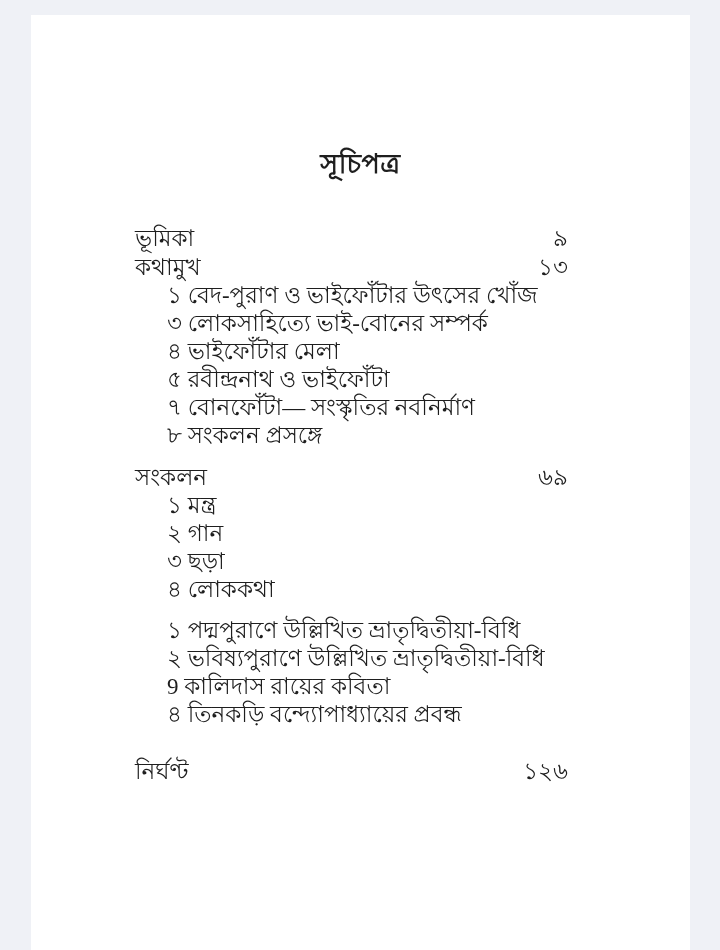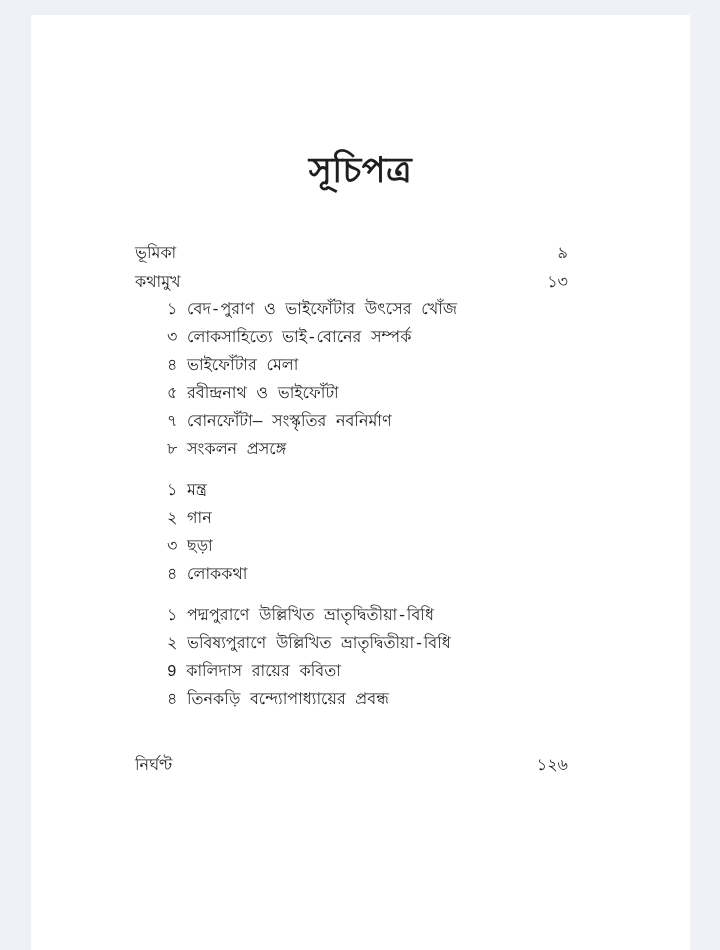--- a/index.html
+++ b/index.html
@@ -15,49 +15,48 @@
     width: 659px; height: 935px;
     background: #ffffff;
     color: #1e1e1e;
   }
 
   .title-wrap {
     padding-top: 128px;
     text-align: center;
   }
   .toc-title {
-    font-size: 35px;
+    font-size: 27px;
     font-weight: 600;
     letter-spacing: 0.5px;
     display: inline-block;
     font-family: Liberation Serif, serif;
   }
 
   .toc-body {
     margin: 36px 122px 0 104px;
-    font-size: 16px;
+    font-size: 23px;
   }
 
   .toc-section:nth-child(n+3) { margin-top: 13px; }
-  .toc-section:last-child { margin-top: 36px; }
+  .toc-section:last-child { margin-top: 28px; }
 
   .toc-heading-row {
     display: flex;
     justify-content: space-between;
     align-items: baseline;
     line-height: 29px;
   }
   .toc-heading-label { white-space: nowrap; }
   .toc-page-number { white-space: nowrap; }
 
   .toc-item {
     margin-left: 32px;
     line-height: 28px;
     white-space: nowrap;
-    font-family: Liberation Mono, monospace;
   }
 </style>
 </head>
 <body>
 
 <div class="scan-page">
   <div class="title-wrap">
     <h1 class="toc-title">সূচিপত্র</h1>
   </div>
   <div class="toc-body" id="toc-sections">
@@ -73,20 +72,24 @@
           <span class="toc-page-number">১৩</span>
         </div>
         <div class="toc-item">১ বেদ-পুরাণ ও ভাইফোঁটার উৎসের খোঁজ</div>
         <div class="toc-item">৩ লোকসাহিত্যে ভাই-বোনের সম্পর্ক</div>
         <div class="toc-item">৪ ভাইফোঁটার মেলা</div>
         <div class="toc-item">৫ রবীন্দ্রনাথ ও ভাইফোঁটা</div>
         <div class="toc-item">৭ বোনফোঁটা— সংস্কৃতির নবনির্মাণ</div>
         <div class="toc-item">৮ সংকলন প্রসঙ্গে</div>
       </div>
       <div class="toc-section">
+        <div class="toc-heading-row">
+          <span class="toc-heading-label">সংকলন</span>
+          <span class="toc-page-number">৬৯</span>
+        </div>
         <div class="toc-item">১ মন্ত্র</div>
         <div class="toc-item">২ গান</div>
         <div class="toc-item">৩ ছড়া</div>
         <div class="toc-item">৪ লোককথা</div>
       </div>
       <div class="toc-section">
         <div class="toc-item">১ পদ্মপুরাণে উল্লিখিত ভ্রাতৃদ্বিতীয়া-বিধি</div>
         <div class="toc-item">২ ভবিষ্যপুরাণে উল্লিখিত ভ্রাতৃদ্বিতীয়া-বিধি</div>
         <div class="toc-item">9 কালিদাস রায়ের কবিতা</div>
         <div class="toc-item">৪ তিনকড়ি বন্দ্যোপাধ্যায়ের প্রবন্ধ</div>

